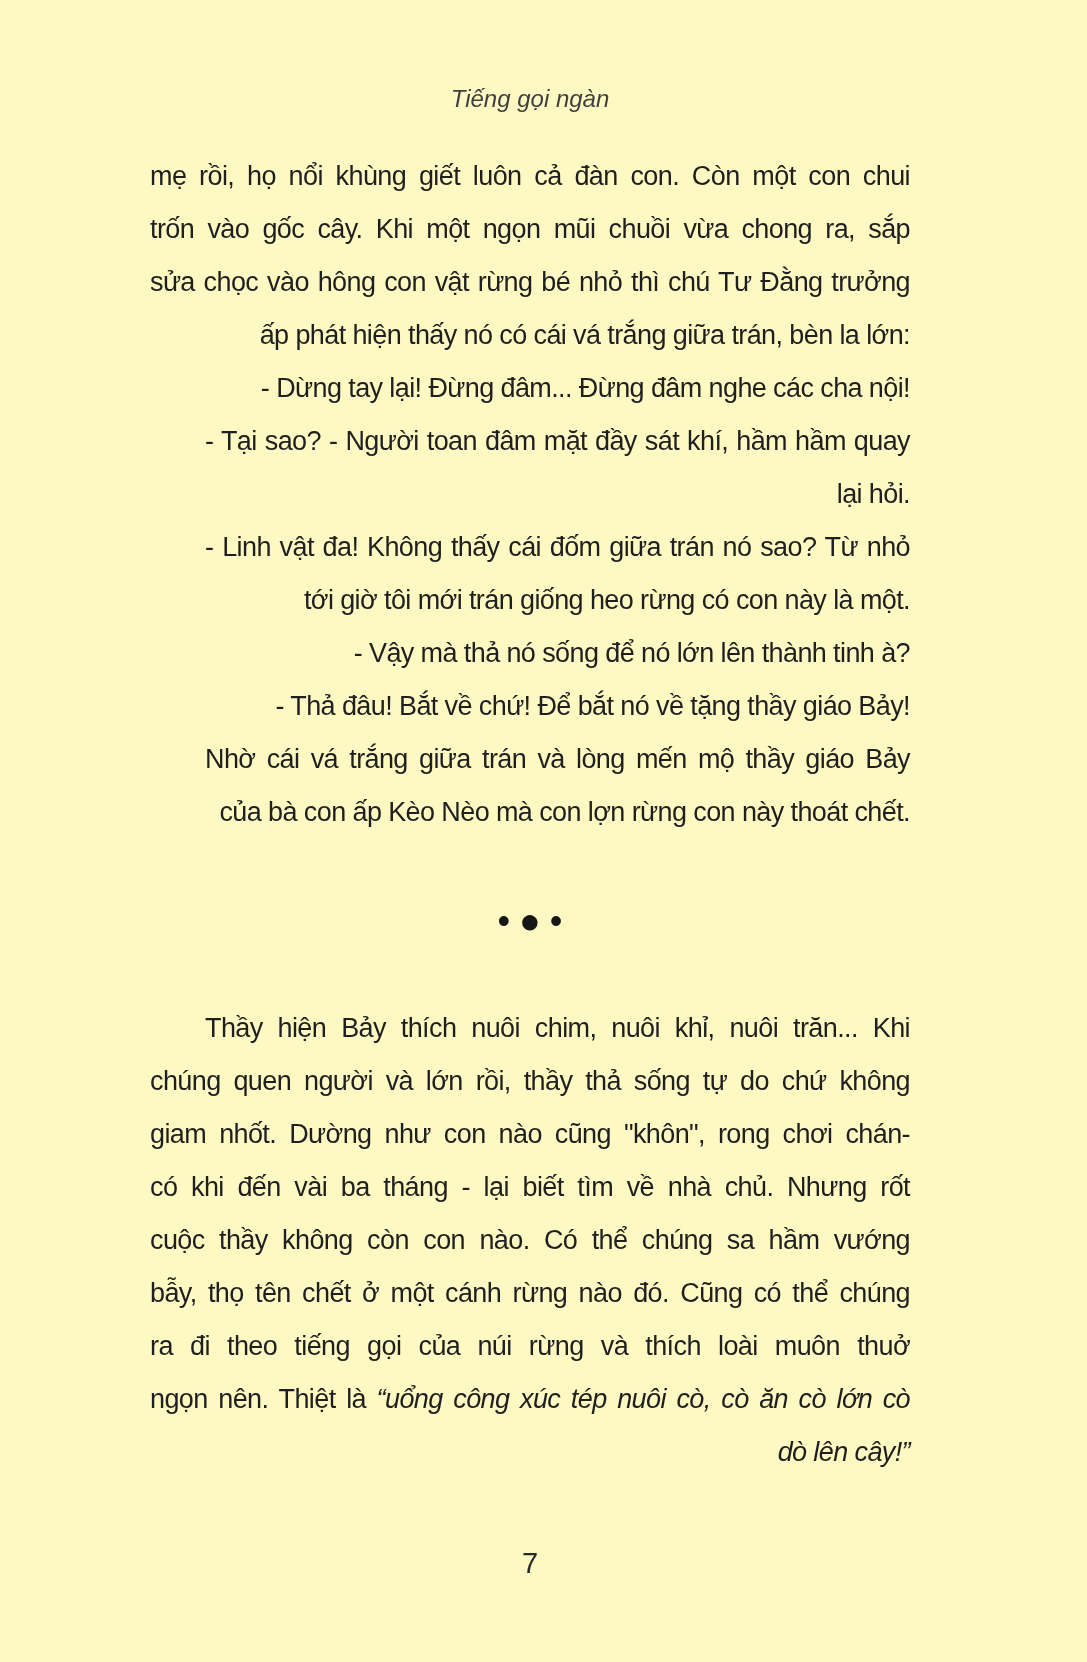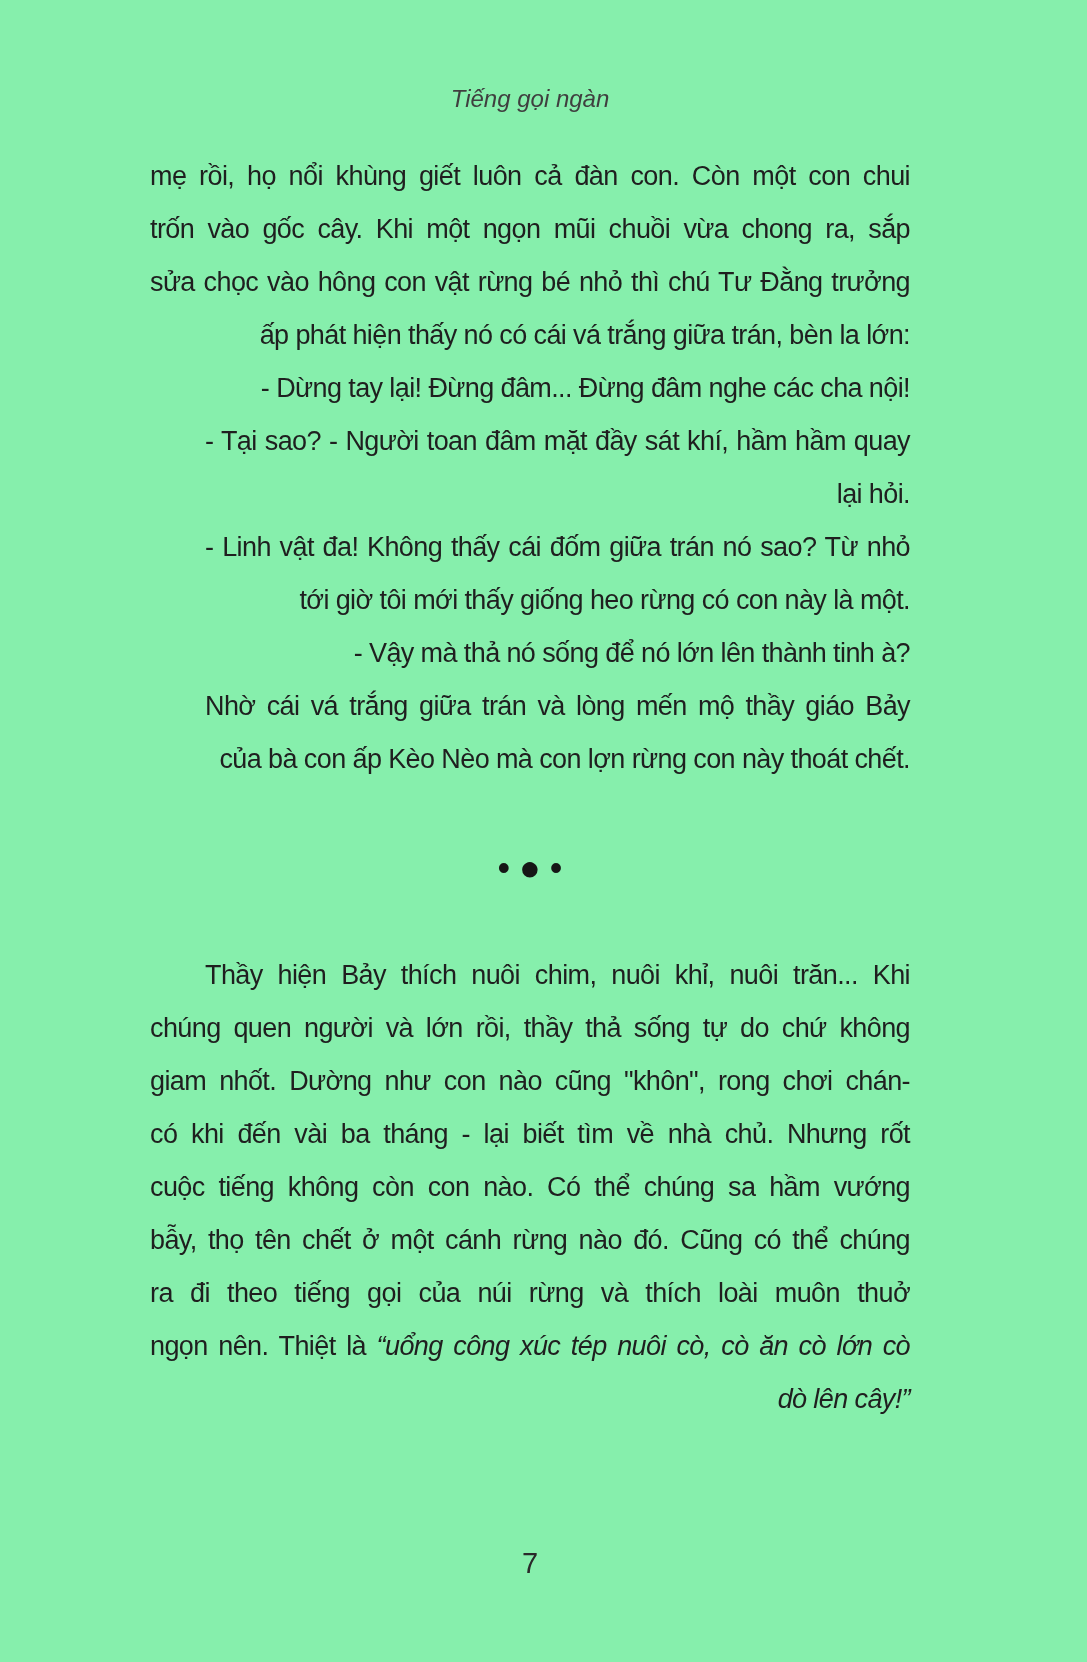--- a/index.html
+++ b/index.html
@@ -1,20 +1,20 @@
 <!DOCTYPE html>
 <html><head>
 <meta charset="utf-8">
 <style>
   html, body { margin: 0; padding: 0; background: #ffffff; }
   .page {
     position: relative;
     width: 1087px;
     height: 1662px;
-    background: #86efac;
+    background: #fef9c3;
     overflow: hidden;
     font-family: "Liberation Sans", sans-serif;
     color: #212121;
   }
   .running-head {
     margin-top: 84px;
     margin-left: 150px;
     width: 760px;
     text-align: center;
     font-size: 24px;
@@ -71,36 +71,39 @@
       </div>
       <div class="paragraph">
         <div class="line last indent"><span>- Dừng tay lại! Đừng đâm... Đừng đâm nghe các cha nội!</span></div>
       </div>
       <div class="paragraph">
         <div class="line just indent"><span>- Tại sao? - Người toan đâm mặt đầy sát khí, hầm hầm quay</span></div>
         <div class="line last"><span>lại hỏi.</span></div>
       </div>
       <div class="paragraph">
         <div class="line just indent"><span>- Linh vật đa! Không thấy cái đốm giữa trán nó sao? Từ nhỏ</span></div>
-        <div class="line last"><span>tới giờ tôi mới thấy giống heo rừng có con này là một.</span></div>
+        <div class="line last"><span>tới giờ tôi mới trán giống heo rừng có con này là một.</span></div>
       </div>
       <div class="paragraph">
         <div class="line last indent"><span>- Vậy mà thả nó sống để nó lớn lên thành tinh à?</span></div>
+      </div>
+      <div class="paragraph">
+        <div class="line last indent"><span>- Thả đâu! Bắt về chứ! Để bắt nó về tặng thầy giáo Bảy!</span></div>
       </div>
       <div class="paragraph">
         <div class="line just indent"><span>Nhờ cái vá trắng giữa trán và lòng mến mộ thầy giáo Bảy</span></div>
         <div class="line last"><span>của bà con ấp Kèo Nèo mà con lợn rừng con này thoát chết.</span></div>
       </div>
       <div class="separator">•●•</div>
       <div class="paragraph">
         <div class="line just indent"><span>Thầy hiện Bảy thích nuôi chim, nuôi khỉ, nuôi trăn... Khi</span></div>
         <div class="line just"><span>chúng quen người và lớn rồi, thầy thả sống tự do chứ không</span></div>
         <div class="line just"><span>giam nhốt. Dường như con nào cũng "khôn", rong chơi chán-</span></div>
         <div class="line just"><span>có khi đến vài ba tháng - lại biết tìm về nhà chủ. Nhưng rốt</span></div>
-        <div class="line just"><span>cuộc tiếng không còn con nào. Có thể chúng sa hầm vướng</span></div>
+        <div class="line just"><span>cuộc thầy không còn con nào. Có thể chúng sa hầm vướng</span></div>
         <div class="line just"><span>bẫy, thọ tên chết ở một cánh rừng nào đó. Cũng có thể chúng</span></div>
         <div class="line just"><span>ra đi theo tiếng gọi của núi rừng và thích loài muôn thuở</span></div>
         <div class="line just"><span>ngọn nên. Thiệt là </span><span class="italic">“uổng công xúc tép nuôi cò, cò ăn cò lớn cò</span></div>
         <div class="line last"><span class="italic">dò lên cây!”</span></div>
       </div>
     </div>
 
   <div class="page-number">7</div>
 </div>
 

